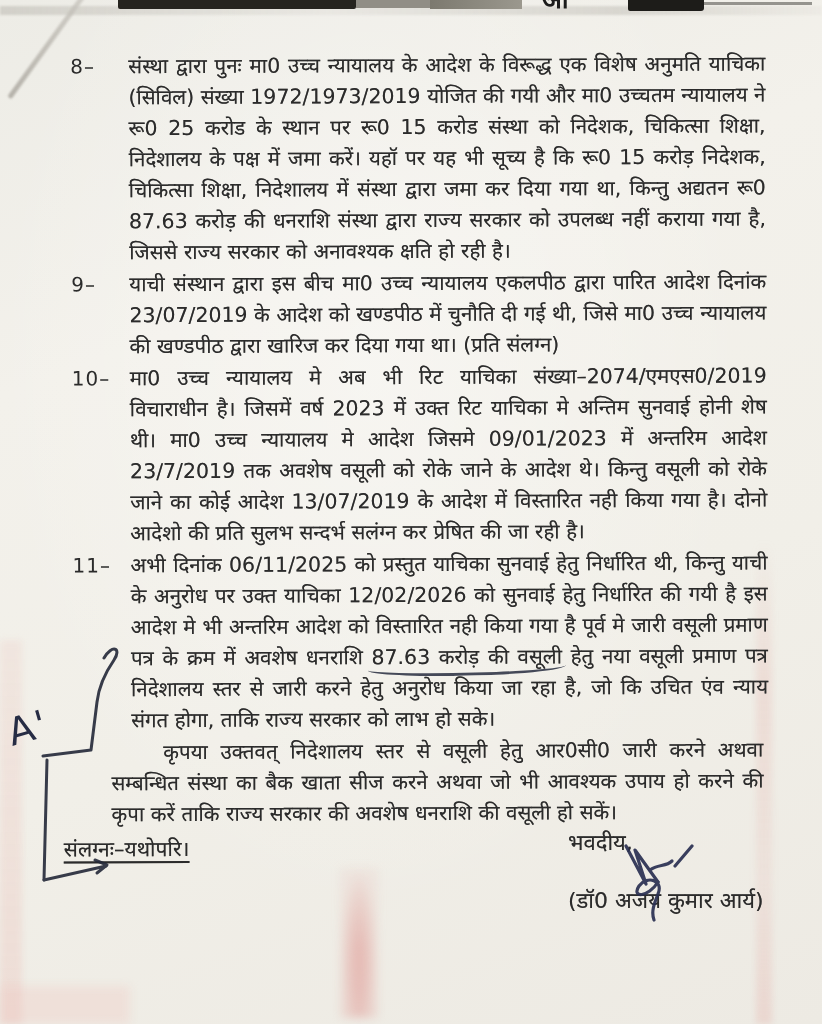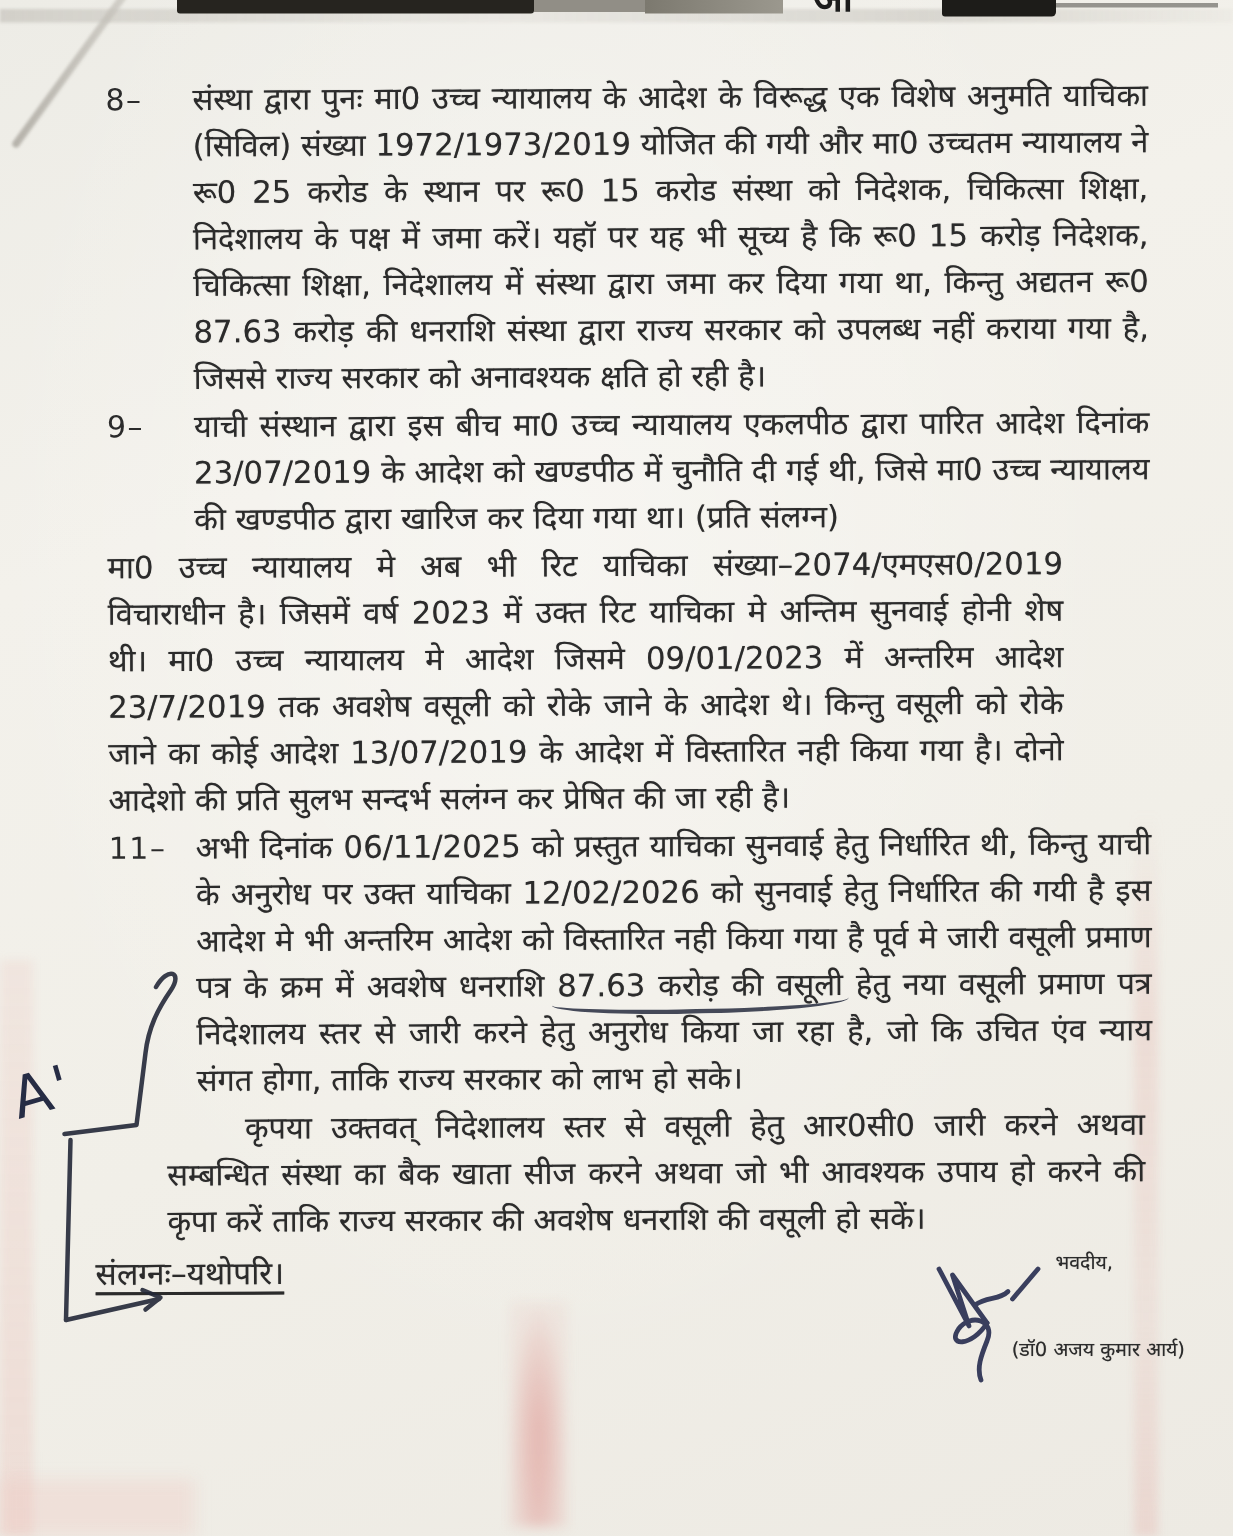--- a/index.html
+++ b/index.html
@@ -58,22 +58,22 @@
     text-decoration:underline; text-underline-offset:5px; text-decoration-thickness:2px;
     text-shadow:0 0 .5px rgba(45,45,45,.55); }
 
   .hand-underline { position:relative; white-space:nowrap; }
   .hand-underline::after { content:""; position:absolute; left:-4px; right:-3px; bottom:-7px; height:9px;
     border-bottom:3px solid rgba(38,44,62,.85);
     border-radius:0 0 60% 45% / 0 0 10px 7px;
     transform:rotate(-.5deg); pointer-events:none; }
 
   
-  .signature-block { position:absolute; left:538px; top:828px; width:252px;
-    text-align:right; font-size:13px; line-height:30px; text-shadow:0 0 .5px rgba(45,45,45,.5); }
+  .signature-block { position:absolute; left:568px; top:828px; width:252px;
+    text-align:left; font-size:22px; line-height:30px; text-shadow:0 0 .5px rgba(45,45,45,.5); }
   .salutation { margin-right:48px; margin-bottom:28px; }
   .sig-name { margin-bottom:0; }
   .sig-title { margin-right:34px; }
   .sig-scribble { position:absolute; left:612px; top:840px; }
 
   
   .margin-bracket { position:absolute; left:16px; top:640px; }
   .margin-mark { position:absolute; left:8px; top:708px; font-size:38px; line-height:40px;
     color:#262c44; transform:rotate(-16deg); font-weight:500; letter-spacing:2px; }
 </style>
@@ -103,20 +103,21 @@
       <span class="num">8–</span>
       <span class="body">संस्था द्वारा पुनः मा0 उच्च न्यायालय के आदेश के विरूद्ध एक विशेष अनुमति याचिका (सिविल) संख्या 1972/1973/2019 योजित की गयी और मा0 उच्चतम न्यायालय ने रू0 25 करोड के स्थान पर रू0 15 करोड संस्था को निदेशक, चिकित्सा शिक्षा, निदेशालय के पक्ष में जमा करें। यहॉ पर यह भी सूच्य है कि रू0 15 करोड़ निदेशक, चिकित्सा शिक्षा, निदेशालय में संस्था द्वारा जमा कर दिया गया था, किन्तु अद्यतन रू0 87.63 करोड़ की धनराशि संस्था द्वारा राज्य सरकार को उपलब्ध नहीं कराया गया है, जिससे राज्य सरकार को अनावश्यक क्षति हो रही है।</span>
     </div>
 
     <div class="para">
       <span class="num">9–</span>
       <span class="body">याची संस्थान द्वारा इस बीच मा0 उच्च न्यायालय एकलपीठ द्वारा पारित आदेश दिनांक 23/07/2019 के आदेश को खण्डपीठ में चुनौति दी गई थी, जिसे मा0 उच्च न्यायालय की खण्डपीठ द्वारा खारिज कर दिया गया था। (प्रति संलग्न)</span>
     </div>
 
     <div class="para">
+      <span class="num">10–</span>
       <span class="body">मा0 उच्च न्यायालय मे अब भी रिट याचिका संख्या–2074/एमएस0/2019 विचाराधीन है। जिसमें वर्ष 2023 में उक्त रिट याचिका मे अन्तिम सुनवाई होनी शेष थी। मा0 उच्च न्यायालय मे आदेश जिसमे 09/01/2023 में अन्तरिम आदेश 23/7/2019 तक अवशेष वसूली को रोके जाने के आदेश थे। किन्तु वसूली को रोके जाने का कोई आदेश 13/07/2019 के आदेश में विस्तारित नही किया गया है। दोनो आदेशो की प्रति सुलभ सन्दर्भ सलंग्न कर प्रेषित की जा रही है।</span>
     </div>
 
     <div class="para">
       <span class="num">11–</span>
       <span class="body"><span>अभी दिनांक 06/11/2025 को प्रस्तुत याचिका सुनवाई हेतु निर्धारित थी, किन्तु याची के अनुरोध पर उक्त याचिका 12/02/2026 को सुनवाई हेतु निर्धारित की गयी है इस आदेश मे भी अन्तरिम आदेश को विस्तारित नही किया गया है पूर्व मे जारी वसूली प्रमाण पत्र के क्रम में अवशेष धनराशि </span><span class="hand-underline">87.63 करोड़ की वसूली</span><span> हेतु नया वसूली प्रमाण पत्र निदेशालय स्तर से जारी करने हेतु अनुरोध किया जा रहा है, जो कि उचित एंव न्याय संगत होगा, ताकि राज्य सरकार को लाभ हो सके।</span></span>
     </div>
 
     <div class="closing">कृपया उक्तवत् निदेशालय स्तर से वसूली हेतु आर0सी0 जारी करने अथवा सम्बन्धित संस्था का बैक खाता सीज करने अथवा जो भी आवश्यक उपाय हो करने की कृपा करें ताकि राज्य सरकार की अवशेष धनराशि की वसूली हो सकें।</div>
 

